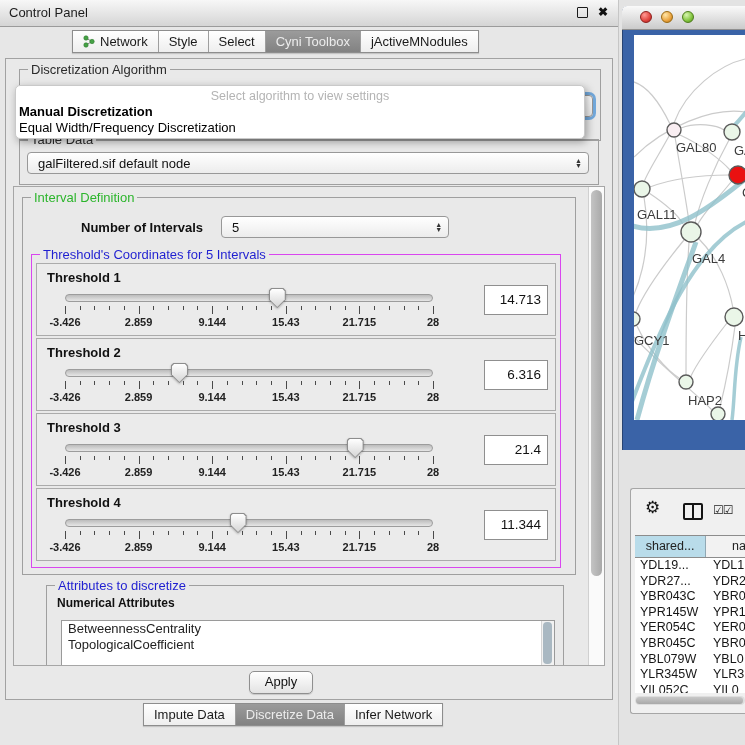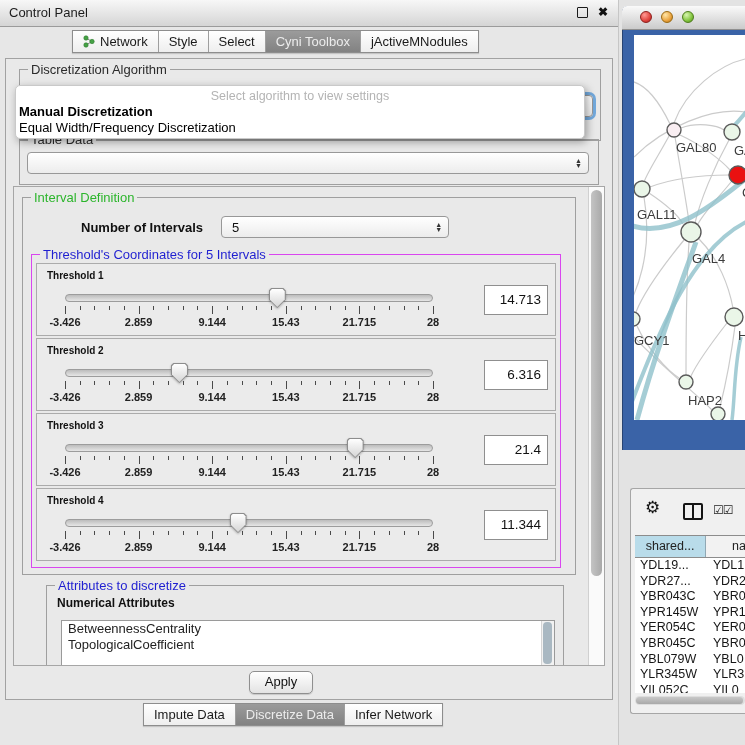--- a/index.html
+++ b/index.html
@@ -48,21 +48,21 @@
   #v-thumb{position:absolute;left:2px;top:3px;width:11px;height:386px;background:linear-gradient(90deg,#c4c4c4,#a9a9a9);border-radius:6px;}
 
   #interval-group{left:8px;top:10px;width:552px;height:376px;}
   #num-row{position:absolute;left:58px;top:18px;display:flex;align-items:center;}
   #num-label{font-weight:bold;font-size:13px;color:#111;margin-right:18px;}
   #intervals-combo{width:228px;}
 
   #threshold-group{position:absolute;left:8px;top:56px;width:528px;height:312px;border:1px solid #d946ef;}
   #threshold-panels{position:absolute;left:4px;top:8px;right:4px;}
   .th-panel{position:relative;height:71px;border:1px solid #ababab;margin-bottom:2px;background:#ebebeb;}
-  .th-label{position:absolute;left:10px;top:6px;font-size:10px;font-weight:bold;color:#111;}
+  .th-label{position:absolute;left:10px;top:6px;font-size:13px;font-weight:bold;color:#111;}
   .th-slider{position:absolute;left:28px;top:30px;width:368px;}
   .track{position:relative;height:6px;border:1px solid #9c9c9c;border-radius:4px;background:linear-gradient(#bcbcbc,#e6e6e6);}
   .thumb{position:absolute;top:-7px;width:17px;height:20px;margin-left:-8.5px;filter:drop-shadow(0 1px 1px rgba(0,0,0,.3));z-index:2;}
   .thumb .outer{position:absolute;inset:0;clip-path:polygon(0 12%,14% 0,86% 0,100% 12%,100% 58%,50% 100%,0 58%);background:#8d8d8d;}
   .thumb .inner{position:absolute;inset:1px;clip-path:polygon(0 12%,14% 0,86% 0,100% 12%,100% 58%,50% 100%,0 58%);background:linear-gradient(#ffffff,#d5d5d5);}
   .ticks{position:relative;height:9px;margin-top:4px;}
   .tick{position:absolute;top:0;width:1px;background:#4a4a4a;height:4px;}
   .tick.major{height:8px;}
   .tick-labels{position:relative;height:12px;margin-top:1px;}
   .tick-label{position:absolute;transform:translateX(-50%);font-size:11px;font-weight:bold;color:#222;white-space:nowrap;}
@@ -155,20 +155,21 @@
 
       <div id="algo-popup">
         <div id="popup-hint">Select algorithm to view settings</div>
         <div id="popup-opt-0" class="popup-opt">Manual Discretization</div>
         <div id="popup-opt-1" class="popup-opt">Equal Width/Frequency Discretization</div>
       </div>
 
       <div id="tabledata-group" class="groupbox">
         <span class="gb-label">Table Data</span>
         <div id="tabledata-combo" class="combo">
+          <span>galFiltered.sif default node</span>
           <span class="spin">▲<br>▼</span>
         </div>
       </div>
 
       <div id="scroll-area">
 
         <div id="interval-group" class="groupbox">
           <span class="gb-label green">Interval Definition</span>
 
           <div id="num-row">

